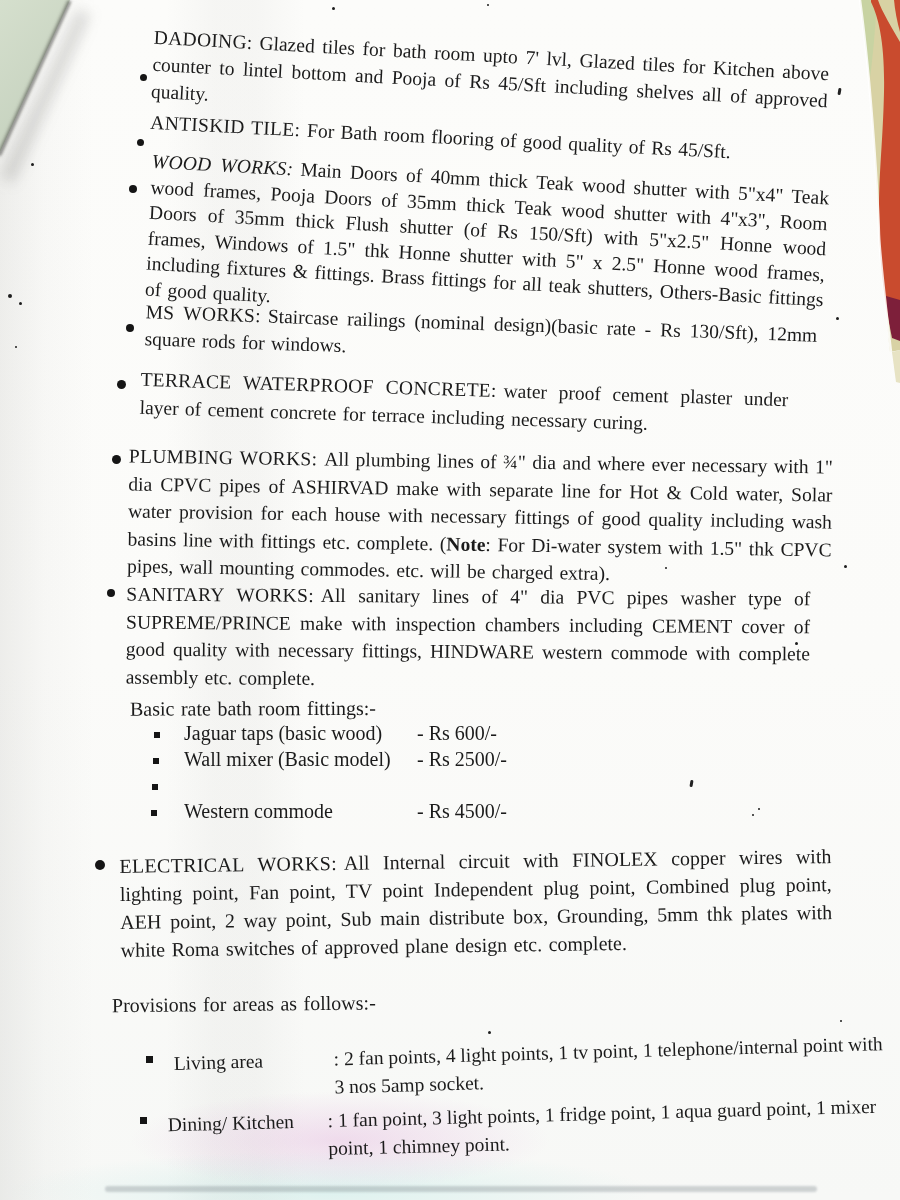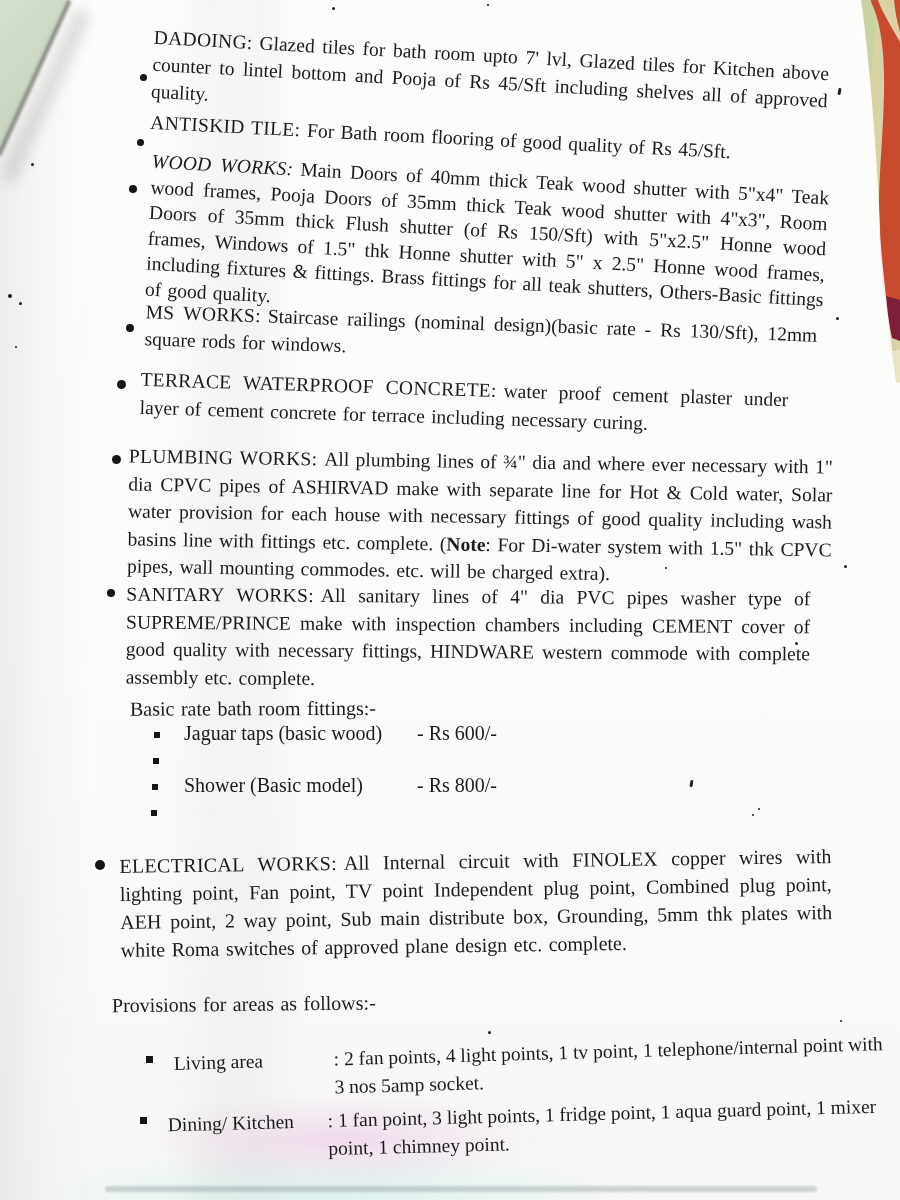--- a/index.html
+++ b/index.html
@@ -101,28 +101,32 @@
     <p>Basic rate bath room fittings:-</p>
   </div>
 
   <span class="sq" style="left:154px;top:732px;width:6px;height:6px"></span>
   <div class="fit-row" style="left:184px;top:722px">
     <span class="fit-label">Jaguar taps (basic wood)</span>
     <span>- Rs  600/-</span>
   </div>
 
   <span class="sq" style="left:153px;top:758px;width:6px;height:6px"></span>
+  <div class="fit-row" style="left:184px;top:748px">
+    <span class="fit-label">Wall mixer (Basic model)</span>
+    <span>- Rs 2500/-</span>
+  </div>
 
   <span class="sq" style="left:152px;top:784px;width:6px;height:6px"></span>
-  <div class="fit-row" style="left:184px;top:774px">
-    <span class="fit-label">Shower  (Basic model)</span>
-    <span>- Rs  800/-</span>
-  </div>
 
   <span class="sq" style="left:151px;top:810px;width:6px;height:6px"></span>
+  <div class="fit-row" style="left:184px;top:800px">
+    <span class="fit-label">Western commode</span>
+    <span>- Rs 4500/-</span>
+  </div>
 
   <span class="dot" style="left:95px;top:860px;width:10px;height:10px"></span>
   <div class="sec" style="left:120px;top:847px;width:712px;font-size:20px;line-height:28px;transform:rotate(-0.8deg)">
     <p><span class="tt">ELECTRICAL WORKS:</span><span>All Internal circuit with FINOLEX copper wires with lighting point, Fan point, TV point Independent plug point, Combined plug point, AEH point, 2 way point, Sub main distribute box, Grounding, 5mm thk plates with white Roma switches of approved plane design etc. complete.</span></p>
   </div>
 
   <div class="sec" style="left:112px;top:990px;width:420px;font-size:20px;text-align:left;transform:rotate(-0.6deg)">
     <p>Provisions for areas as follows:-</p>
   </div>
 

